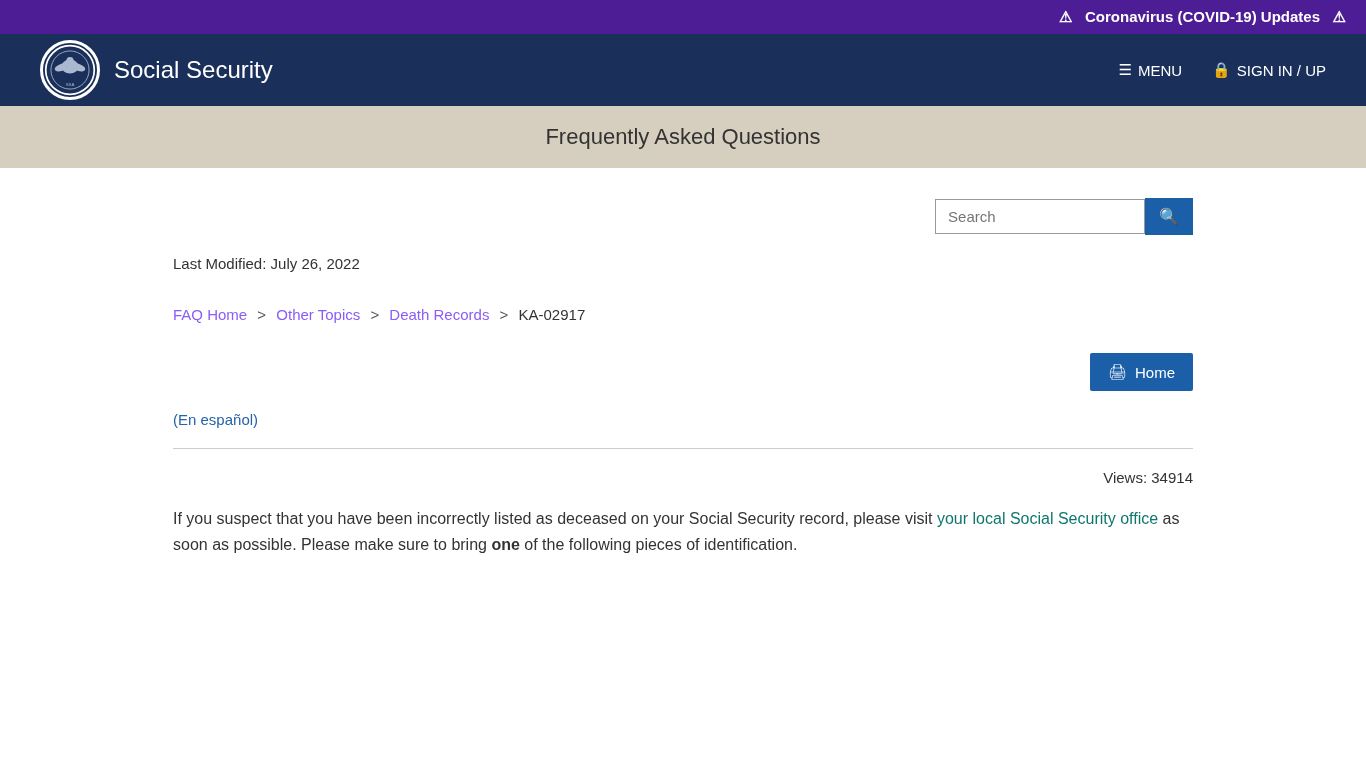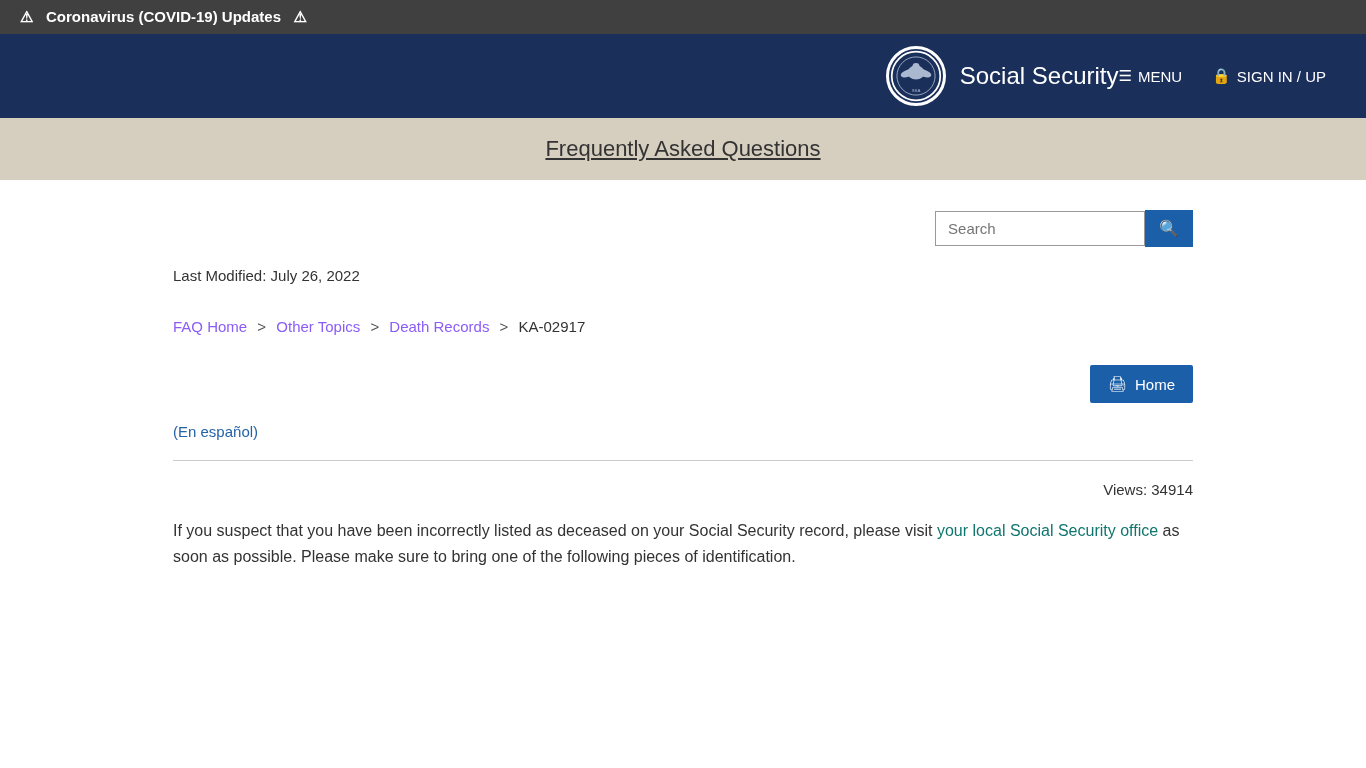--- a/index.html
+++ b/index.html
@@ -1,35 +1,35 @@
 <!DOCTYPE html>
 <html><head>
   <meta charset="utf-8">
   <style>
     * { margin: 0; padding: 0; box-sizing: border-box; }
     body { font-family: Arial, sans-serif; font-size: 16px; color: #333; background: #fff; }
 
     
     .alert-banner {
-      background: #404040;
-      color: #fff;
-      text-align: left;
+      background: #4c1d95;
+      color: #fff;
+      text-align: right;
       padding: 8px 20px;
       font-size: 15px;
       font-weight: bold;
     }
 
     
     .header {
       background: #1a2f5a;
       color: #fff;
       display: flex;
       align-items: center;
-      justify-content: flex-end;
-      padding: 12px 40px;
+      justify-content: space-between;
+      padding: 6px 40px;
       min-height: 70px;
     }
     .header-left {
       display: flex;
       align-items: center;
       gap: 14px;
     }
     .logo-circle {
       width: 60px;
       height: 60px;
@@ -69,21 +69,20 @@
     
     .faq-bar {
       background: #d6cfc0;
       text-align: center;
       padding: 18px 20px;
     }
     .faq-bar h1 {
       font-size: 22px;
       font-weight: normal;
       color: #333;
-      text-decoration: underline;
     }
 
     
     .main-content {
       max-width: 1100px;
       margin: 0 auto;
       padding: 30px 40px 40px 40px;
     }
 
     
@@ -192,21 +191,21 @@
     
     .article-body {
       font-size: 16px;
       line-height: 1.6;
       color: #333;
     }
     .article-body a {
       color: #0f766e;
       text-decoration: none;
     }
-    .article-body strong { font-weight: normal; }
+    .article-body strong { font-weight: bold; }
     .article-body ul {
       margin-left: 30px;
       margin-top: 10px;
     }
     .article-body ul li {
       margin-bottom: 4px;
     }
   </style>
 </head>
 <body>

